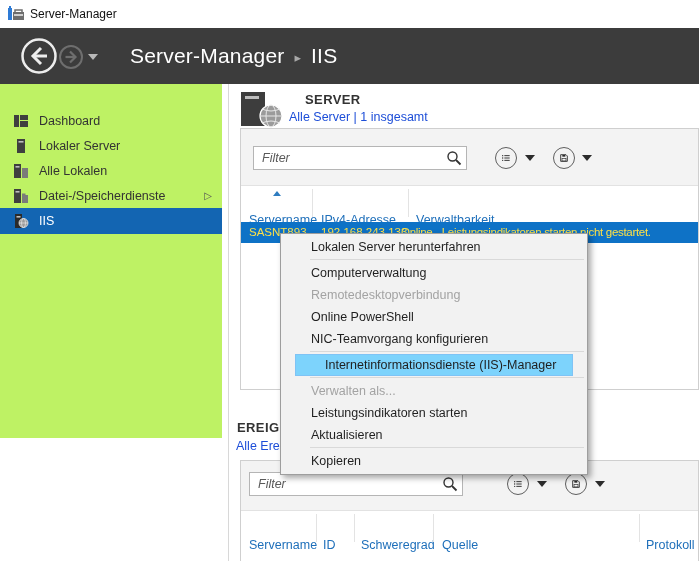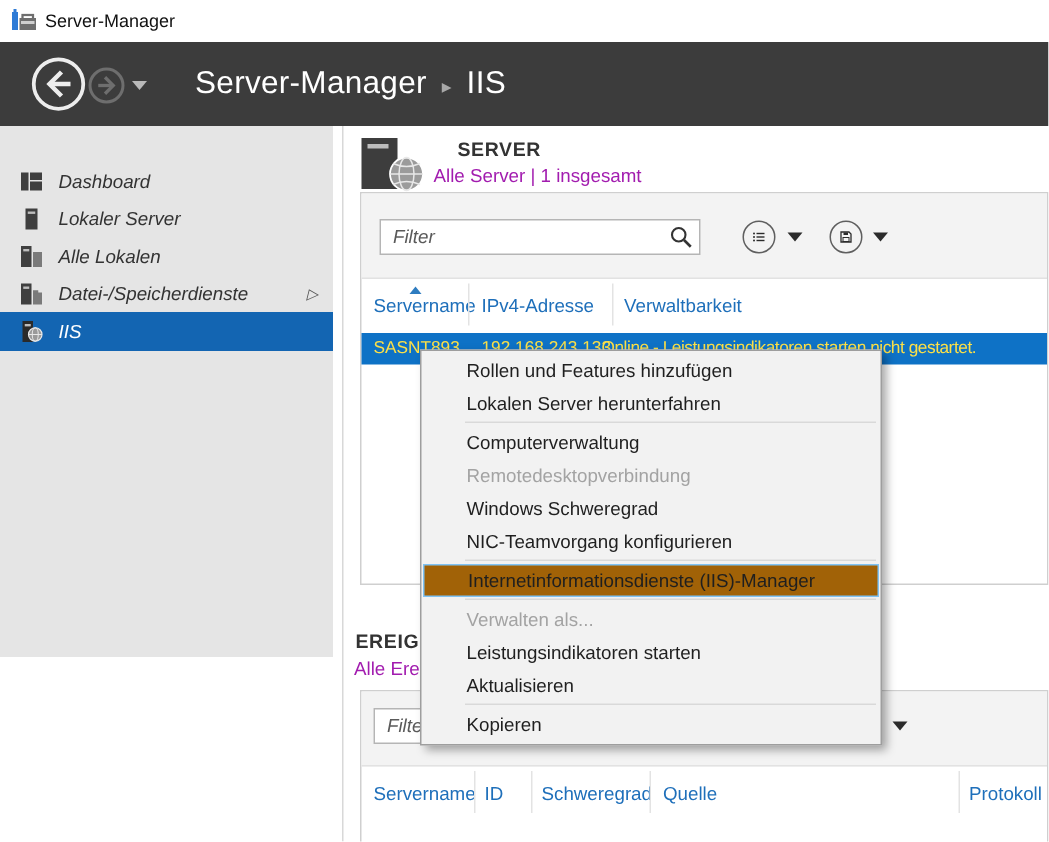--- a/index.html
+++ b/index.html
@@ -16,31 +16,31 @@
   .navbar{left:0;top:28px;width:699px;height:56px;background:#3c3c3c;}
   .nav-back{left:20px;top:9px;width:38px;height:38px;cursor:pointer;}
   .nav-fwd{left:58px;top:16px;width:26px;height:26px;}
   .nav-caret{left:88px;top:26px;width:0;height:0;border-left:5px solid transparent;
              border-right:5px solid transparent;border-top:6px solid #b9b9b9;}
   .breadcrumb{left:130px;top:0;height:56px;display:flex;align-items:center;gap:10px;}
   .crumb{font-size:21px;color:#ffffff;font-weight:300;letter-spacing:.2px;}
   .crumb-sep{font-size:13px;color:#a8a8a8;position:relative;top:1px;}
 
   
-  .sidebar{left:0;top:84px;width:222px;height:354px;background:#e5e5e5;font-style:italic;}
+  .sidebar{left:0;top:84px;width:222px;height:354px;background:#bef264;}
   .side-list{position:absolute;left:0;top:24px;width:222px;}
   .side-item{height:25px;display:flex;align-items:center;padding-left:13px;gap:10px;
              font-size:12.5px;color:#333;cursor:pointer;position:relative;}
   .side-item.selected{background:#1365b2;color:#fff;height:26px;}
   .side-item .expander{position:absolute;right:10px;font-size:10px;color:#555;}
   .vdivider{left:228px;top:84px;width:1px;height:477px;background:#d8d8d8;}
 
   
   .sec-title{font-size:13px;font-weight:bold;color:#333;letter-spacing:.4px;}
-  .sec-sub{font-size:12.5px;color:#a21caf;}
+  .sec-sub{font-size:12.5px;color:#1d4ed8;}
 
   
   .panel{background:#fff;border:1px solid #cfcfcf;}
   .panel1{left:240px;top:128px;width:457px;height:260px;}
   .panel2{left:240px;top:460px;width:457px;height:110px;}
   .toolbar{position:absolute;left:0;top:0;right:0;background:#f3f3f3;border-bottom:1px solid #e2e2e2;}
   .toolbar1{height:56px;}
   .toolbar2{height:49px;}
 
   .filter-wrap{position:absolute;width:214px;height:24px;}
@@ -49,36 +49,36 @@
                      padding:0 26px 0 8px;color:#222;outline:none;}
   .filter-wrap input::placeholder{font-style:italic;color:#5a5a5a;opacity:1;}
   .filter-wrap .search-ic{position:absolute;right:5px;top:4px;}
 
   .circle-btn{position:absolute;width:22px;height:22px;border:1px solid #5f5f5f;border-radius:50%;
               background:transparent;display:flex;align-items:center;justify-content:center;
               cursor:pointer;box-sizing:border-box;}
   .btn-caret{position:absolute;width:0;height:0;border-left:5px solid transparent;
              border-right:5px solid transparent;border-top:6px solid #2b2b2b;cursor:pointer;}
 
-  .col-head{position:absolute;font-size:12.5px;color:#1e6fba;cursor:pointer;white-space:nowrap;}
+  .col-head{position:absolute;font-size:12.5px;color:#1e6fba;cursor:pointer;white-space:nowrap;margin-top:16px;}
   .vline{position:absolute;width:1px;background:#e3e3e3;}
   .sort-arrow{position:absolute;width:0;height:0;border-left:4px solid transparent;
               border-right:4px solid transparent;border-bottom:5px solid #2e7cc0;}
 
   .sel-row{position:absolute;left:0;right:0;height:21px;background:#0e72c6;color:#fde047;}
   .sel-row span{position:absolute;top:4px;font-size:11.5px;white-space:nowrap;}
 
   
   .ctx-menu{left:280px;top:233px;width:306px;background:#f2f2f2;border:1px solid #9e9e9e;
             box-shadow:3px 3px 6px rgba(0,0,0,.35);z-index:20;padding:2px 0;}
   .menu-item{height:22px;line-height:22px;padding-left:30px;font-size:12.5px;color:#1f1f1f;
              cursor:pointer;white-space:nowrap;}
   .menu-item.disabled{color:#a3a3a3;}
-  .menu-item.highlighted{background:#a16207;border:1px solid #7fc3f5;height:20px;line-height:20px;
-                         margin:0 1px;padding-left:29px;}
+  .menu-item.highlighted{background:#7dd3fc;border:1px solid #7fc3f5;height:20px;line-height:20px;
+                         margin:0 14px;padding-left:29px;}
   .menu-sep{height:1px;background:#d9d9d9;margin:1px 3px 2px 29px;}
 
   .icon16{width:16px;height:16px;flex:0 0 16px;}
 </style>
 </head>
 <body>
 
 <div class="abs titlebar">
   <svg class="abs tb-icon" viewBox="0 0 16 16">
     <rect x="0" y="2" width="4" height="12" fill="#2e7bd6"></rect>
@@ -255,26 +255,25 @@
   <div class="col-head" style="left:120px;top:61px;">Schweregrad</div>
   <div class="col-head" style="left:201px;top:61px;">Quelle</div>
   <div class="col-head" style="left:405px;top:61px;">Protokoll</div>
   <div class="vline" style="left:75px;top:53px;height:28px;"></div>
   <div class="vline" style="left:113px;top:53px;height:28px;"></div>
   <div class="vline" style="left:192px;top:53px;height:28px;"></div>
   <div class="vline" style="left:398px;top:53px;height:28px;"></div>
 </div>
 
 <div class="abs ctx-menu">
-  <div class="menu-item">Rollen und Features hinzufügen</div>
   <div class="menu-item">Lokalen Server herunterfahren</div>
   <div class="menu-sep"></div>
   <div class="menu-item">Computerverwaltung</div>
   <div class="menu-item disabled">Remotedesktopverbindung</div>
-  <div class="menu-item">Windows Schweregrad</div>
+  <div class="menu-item">Online PowerShell</div>
   <div class="menu-item">NIC-Teamvorgang konfigurieren</div>
   <div class="menu-sep"></div>
   <div class="menu-item highlighted">Internetinformationsdienste (IIS)-Manager</div>
   <div class="menu-sep"></div>
   <div class="menu-item disabled">Verwalten als...</div>
   <div class="menu-item">Leistungsindikatoren starten</div>
   <div class="menu-item">Aktualisieren</div>
   <div class="menu-sep"></div>
   <div class="menu-item">Kopieren</div>
 </div>

